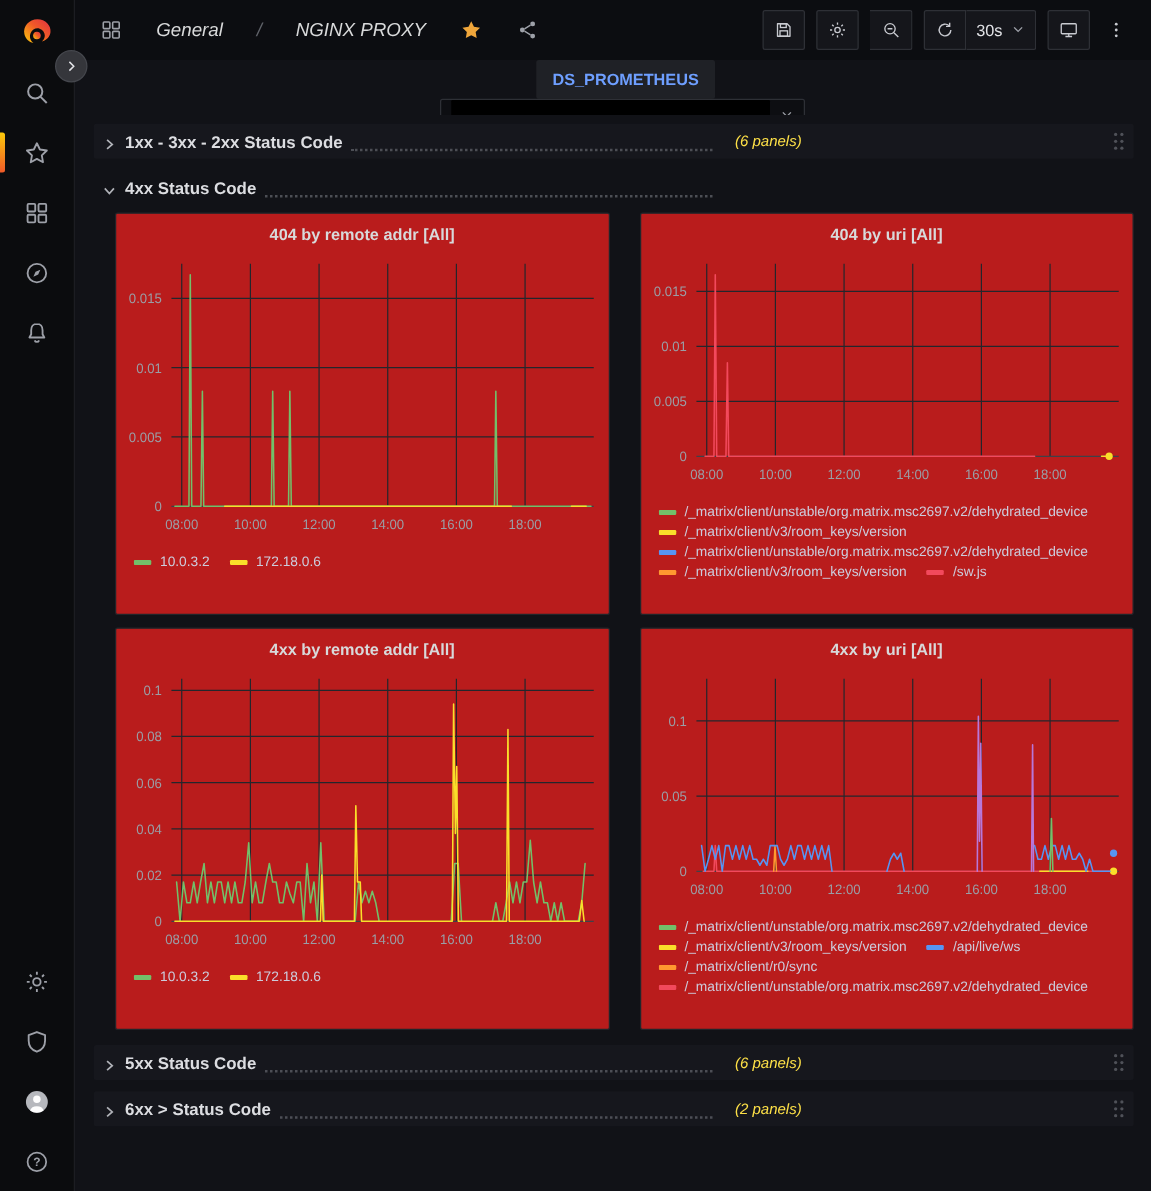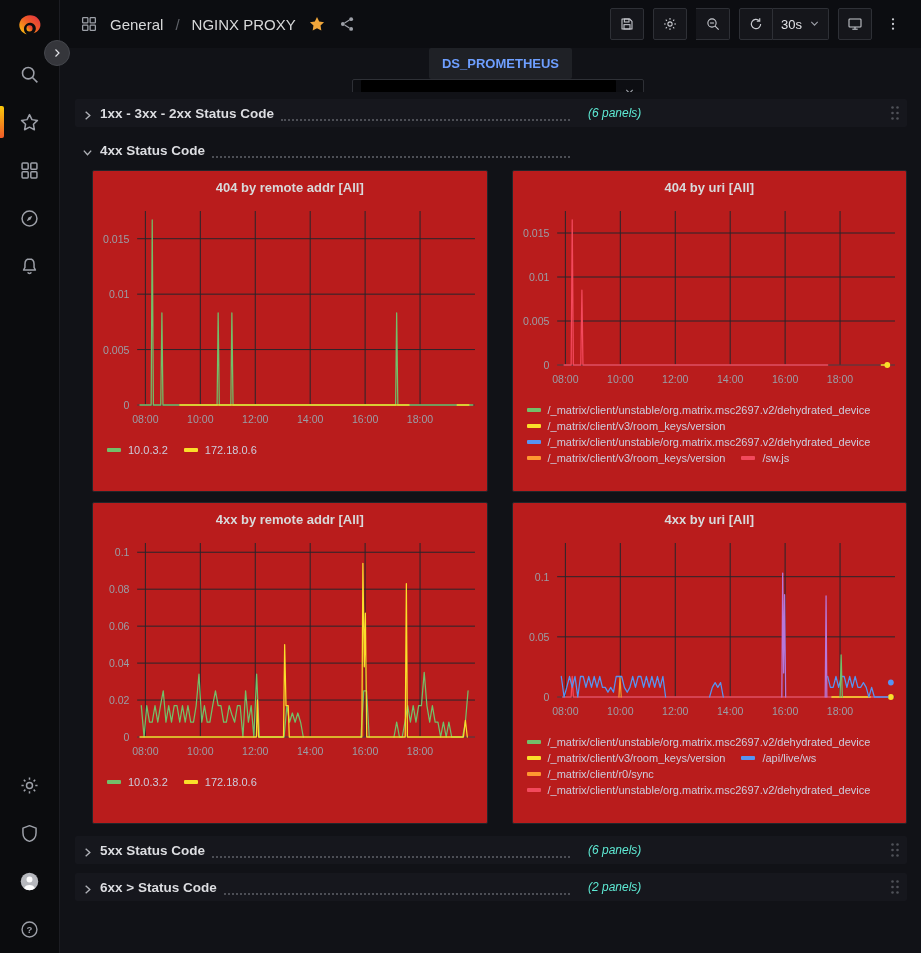--- a/index.html
+++ b/index.html
@@ -38,21 +38,21 @@
   }
   .expand-btn svg { width:12px; height:12px; }
 
   
   .main { flex:1; display:flex; flex-direction:column; min-width:0; }
 
   .topbar {
     height:48px; flex-shrink:0; background:#0c0d11;
     display:flex; align-items:center; padding:0 16px 0 20px;
   }
-  .tb-left { display:flex; align-items:flex-end; gap:12px; }
+  .tb-left { display:flex; align-items:flex-end; gap:27px;font-style:italic; }
   .tb-left .crumb { font-size:15px; color:#d8d9da; cursor:pointer; white-space:nowrap; }
   .tb-left .slash { color:#60636a; font-size:15px; }
   .tb-icon { color:#9da0a8; display:flex; cursor:pointer; }
   .tb-icon svg { width:18px; height:18px; }
   .star-ic { color:#f0a63b; }
   .tb-right { margin-left:auto; display:flex; align-items:center; gap:9px; }
   .tb-btn {
     height:32px; min-width:34px; padding:0 8px;
     border:1px solid #2e3036; border-radius:2px; background:#15161b;
     display:flex; align-items:center; justify-content:center; gap:7px;
@@ -97,21 +97,21 @@
     height:28px; display:flex; align-items:center; padding:0 7px;
     border-radius:2px; cursor:pointer; margin-bottom:9px;
   }
   .row-header.collapsed { background:#16171d; }
   .row-header.expanded { margin-bottom:6px; }
   .rh-left { display:flex; align-items:flex-end; width:492px; min-width:0; }
   .rh-chevron { color:#b0b2b8; display:flex; margin-right:7px; flex-shrink:0; }
   .rh-chevron svg { width:11px; height:11px; }
   .rh-title { font-size:13.5px; font-weight:700; color:#dcdde1; white-space:nowrap; }
   .rh-dots { flex:1; margin:7px 4px 0 7px; border-bottom:2px dotted #4c4e55; height:1px; }
-  .rh-count { font-size:12px; font-style:italic; color:#5eead4; margin-left:14px; white-space:nowrap; }
+  .rh-count { font-size:12px; font-style:italic; color:#fde047; margin-left:14px; white-space:nowrap; }
   .rh-drag { margin-left:auto; color:#4f5158; display:flex; cursor:grab; }
   .mt12 { margin-top:12px; }
 
   .panel-row { display:flex; gap:7px; margin-bottom:10px; }
   .panel {
     flex:1; min-width:0; background:#b91c1c; border:1px solid #22252a; border-radius:2px;
     height:322px; overflow:hidden; display:flex; flex-direction:column;margin-left:17px;
   }
   .panel-title {
     height:28px; flex-shrink:0; display:flex; align-items:center; justify-content:center;

